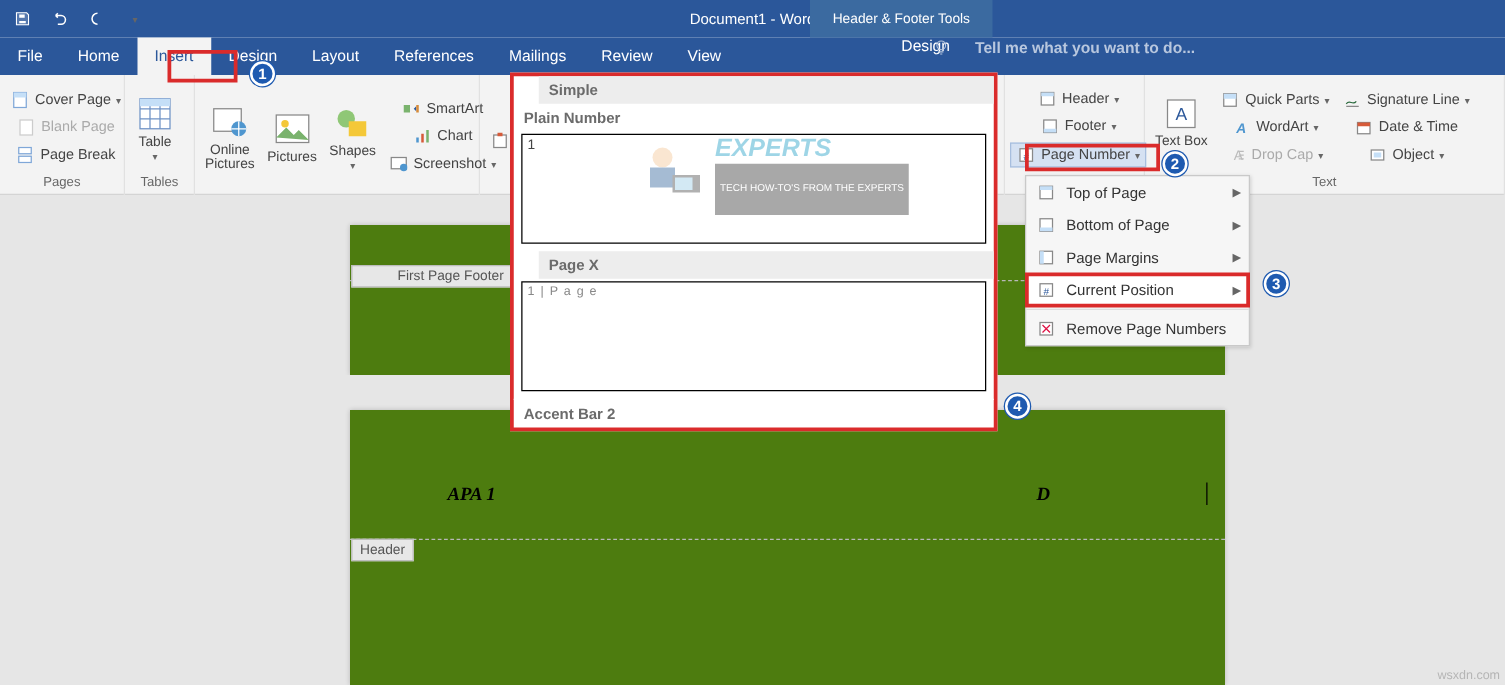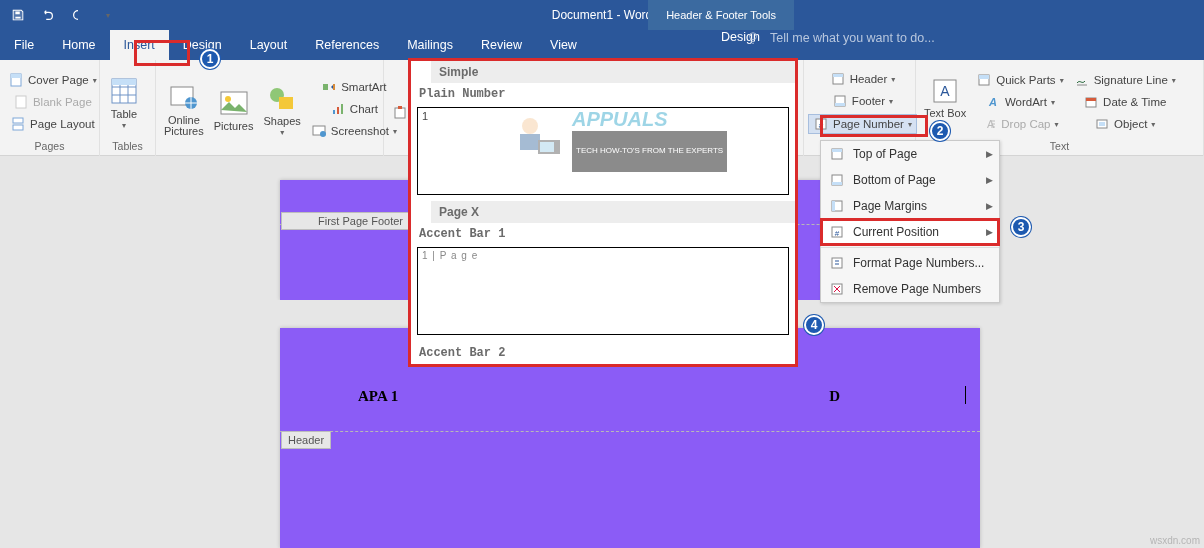--- a/index.html
+++ b/index.html
@@ -8,45 +8,45 @@
   .titlebar { background: #2b579a; color: #fff; height: 30px; display: flex; align-items: center; font-size: 12px; position: relative; }
   .qat { display: flex; gap: 6px; align-items: center; padding: 0 6px; }
   .qat-btn { width: 24px; height: 24px; display: flex; align-items: center; justify-content: center; color: #fff; }
   .title-text { position: absolute; left: 50%; transform: translateX(-50%); color: #fff; }
   .contextual { position: absolute; right: 410px; background: #3b6aa0; height: 30px; display: flex; align-items: center; padding: 0 18px; color: #fff; font-size: 11px; margin-left: 24px; }
 
   .tabs { background: #2b579a; height: 30px; display: flex; align-items: stretch; color: #fff; font-size: 12.5px; }
   .tab { padding: 0 14px; display: flex; align-items: center; cursor: pointer; position: relative; }
   .tab.active { background: #f3f3f3; color: #2b579a; text-align: right; }
   .tab-design { position: absolute; right: 410px; padding: 0 34px; }
-  .tellme { position: absolute; left: 745px; color: #b8c7de; display: flex; align-items: center; gap: 9px; }
+  .tellme { position: absolute; left: 745px; color: #b8c7de; display: flex; align-items: center; gap: 19px; font-weight: bold; }
 
   .ribbon { background: #f3f3f3; border-bottom: 1px solid #d4d4d4; height: 96px; display: flex; }
   .group { border-right: 1px solid #e1e1e1; padding: 2px 4px; display: flex; flex-direction: column; height: 96px; }
   .group-body { flex: 1; display: flex; gap: 2px; padding-top: 2px; }
   .group-label { text-align: center; font-size: 10.5px; color: #666; padding-bottom: 2px; }
   .rb-btn { display: flex; flex-direction: column; align-items: center; justify-content: center; font-size: 11px; color: #444; padding: 2px 4px; cursor: pointer; }
   .rb-btn-v { display: flex; flex-direction: column; align-items: center; gap: 1px; }
   .rb-row { display: flex; align-items: center; gap: 4px; font-size: 11.5px; color: #444; padding: 1px 4px; cursor: pointer; white-space: nowrap; }
   .rb-stack { display: flex; flex-direction: column; justify-content: center; gap: 4px; align-items: center; }
   .ico { width: 16px; height: 16px; display: inline-flex; align-items: center; justify-content: center; }
   .ico-lg { width: 32px; height: 32px; display: inline-flex; align-items: center; justify-content: center; }
   .dd { font-size: 8px; color: #666; }
 
   .canvas { background: #e6e6e6; position: relative; height: 392px; overflow: hidden; }
   .pgbreak2 { position: absolute; top: 144px; left: 0; right: 0; height: 28px; background: #e6e6e6; }
-  .page { position: absolute; background: #8b5cf6; box-shadow: 0 0 4px rgba(0,0,0,.2); }
+  .page { position: absolute; background: #4d7c0f; box-shadow: 0 0 4px rgba(0,0,0,.2); font-style: italic; }
   .page1 { top: 24px; left: 280px; width: 700px; height: 120px; }
   .page2 { top: 172px; left: 280px; width: 700px; height: 220px; }
   .tag { position: absolute; background: #e7e7e7; border: 1px solid #bdbdbd; font-size: 11px; color: #555; padding: 2px 6px; }
   .dash { position: absolute; border-top: 1px dashed #b8b8b8; height: 0; }
 
   .pn-gallery { position: absolute; top: 58px; left: 408px; width: 390px; background: #fff; border: 3px solid #da2b2b; z-index: 30; }
   .gal-head { background: #ededed; color: #6b6b6b; font-size: 12px; padding: 4px 8px; font-weight: 600; margin-left: 20px; }
-  .gal-sub { color: #6b6b6b; font-size: 12px; padding: 4px 8px; font-weight: 600; font-family: Liberation Mono, monospace; }
+  .gal-sub { color: #6b6b6b; font-size: 12px; padding: 4px 8px; font-weight: 600; }
   .gal-item { border: 1px solid #000; margin: 2px 6px 6px 6px; height: 88px; font-size: 11px; color: #444; padding: 2px 4px; background: #fff; }
   .gal-item2 { border: 1px solid #000; margin: 2px 6px 6px 6px; height: 88px; font-size: 10px; color: #888; padding: 2px 4px; background: #fff; }
 
   .hf-group { position: relative; }
 
   .pn-menu { position: absolute; top: 140px; left: 820px; width: 180px; background: #f6f6f6; border: 1px solid #c9c9c9; z-index: 40; font-size: 12px; color: #333; box-shadow: 1px 1px 3px rgba(0,0,0,.15); }
   .pn-menu-row { display: flex; align-items: center; gap: 8px; padding: 5px 8px; cursor: pointer; position: relative; }
   .pn-menu-row .arr { position: absolute; right: 6px; color: #666; font-size: 9px; }
   .pn-menu-sep { border-top: 1px solid #ddd; margin: 2px 0; }
   .pn-menu-row.hl { outline: 3px solid #da2b2b; outline-offset: -2px; background: #fff; }
@@ -56,21 +56,21 @@
   .m2 { top: 121px; left: 930px; }
   .m3 { top: 217px; left: 1011px; }
   .m4 { top: 315px; left: 804px; }
 
   .red-box-insert { position: absolute; top: 40px; left: 134px; width: 56px; height: 26px; border: 3px solid #da2b2b; pointer-events: none; z-index: 50; }
   .red-box-pn    { position: absolute; top: 115px; left: 820px; width: 108px; height: 22px; border: 3px solid #da2b2b; pointer-events: none; z-index: 50; }
 
   .watermark { position: absolute; right: 4px; bottom: 2px; font-size: 10px; color: #b5b5b5; z-index: 70; margin-left: 40px; }
   .logo { position: absolute; top: 108px; left: 510px; display: flex; align-items: center; gap: 6px; opacity: .45; z-index: 35; }
   .logo-txt1 { color: #2aa3c9; font-style: italic; font-weight: bold; font-size: 20px; }
-  .logo-txt2 { background: #000000; color: #fff; font-size: 8px; padding: 16px 4px; line-height: 1.1; }
+  .logo-txt2 { background: #404040; color: #fff; font-size: 8px; padding: 16px 4px; line-height: 1.1; }
   svg { display: block; }
 </style>
 </head>
 <body>
 
 <div class="titlebar">
   <div class="qat">
     <span class="qat-btn">
         <svg width="14" height="14" viewBox="0 0 16 16">
           <path fill="#fff" d="M2 2h10l2 2v10H2z" opacity=".2"></path>
@@ -138,21 +138,21 @@
             </span>
             <span>Blank Page</span>
           </div>
         <div class="rb-row">
             <span class="ico">
               <svg width="14" height="14">
                 <rect x="2" y="1" width="10" height="5" fill="#fff" stroke="#7fa7d8"></rect>
                 <rect x="2" y="8" width="10" height="5" fill="#fff" stroke="#7fa7d8"></rect>
               </svg>
             </span>
-            <span>Page Layout</span>
+            <span>Page Break</span>
           </div>
       </div>
     </div>
     <div class="group-label">Pages</div>
   </div>
 
   <div class="group" style="width:56px">
     <div class="group-body">
       <div class="rb-btn rb-btn-v">
         <span class="ico-lg">
@@ -464,21 +464,20 @@
   </div>
   <div class="dash" style="top:275px; left:280px; width:700px"></div>
   <div class="tag" style="top:275px; left:281px;">Header</div>
 </div>
 
 <div class="pn-gallery">
   <div class="gal-head">Simple</div>
   <div class="gal-sub">Plain Number</div>
   <div class="gal-item"><span>1</span></div>
   <div class="gal-head">Page X</div>
-  <div class="gal-sub">Accent Bar 1</div>
   <div class="gal-item2"><span style="letter-spacing:1px">1 | P a g e</span></div>
   <div class="gal-sub" style="border-top:1px solid #fff">Accent Bar 2</div>
 </div>
 
 <div class="pn-menu">
   <div class="pn-menu-row">
       <span class="ico">
         <svg width="14" height="14">
           <rect x="2" y="2" width="10" height="10" fill="#fff" stroke="#888"></rect>
           <rect x="2" y="2" width="10" height="3" fill="#c5dff7"></rect>
@@ -511,49 +510,40 @@
       <span class="ico">
         <svg width="14" height="14">
           <rect x="2" y="2" width="10" height="10" fill="#fff" stroke="#888"></rect>
           <text x="7" y="11" text-anchor="middle" font-size="8" fill="#2b579a">#</text>
         </svg>
       </span>
       <span>Current Position</span>
       <span class="arr">▶</span>
     </div>
   <div class="pn-menu-sep"></div>
-  <div class="pn-menu-row">
-      <span class="ico">
-        <svg width="14" height="14">
-          <rect x="2" y="2" width="10" height="10" fill="#fff" stroke="#888"></rect>
-          <path d="M5 5h4M5 8h4" stroke="#2b579a"></path>
-        </svg>
-      </span>
-      <span>Format Page Numbers...</span>
-    </div>
   <div class="pn-menu-row">
       <span class="ico">
         <svg width="14" height="14">
           <rect x="2" y="2" width="10" height="10" fill="#fff" stroke="#888"></rect>
           <path d="M4 4l6 6M10 4l-6 6" stroke="#d14"></path>
         </svg>
       </span>
       <span>Remove Page Numbers</span>
     </div>
 </div>
 
 <div class="logo">
   <svg width="56" height="56">
       <circle cx="20" cy="14" r="8" fill="#f4c99a"></circle>
       <rect x="10" y="22" width="20" height="16" fill="#3a6aa0"></rect>
       <rect x="28" y="28" width="22" height="14" fill="#555"></rect>
       <rect x="30" y="30" width="14" height="10" fill="#9fd0e8"></rect>
     </svg>
   <div>
-    <div class="logo-txt1">APPUALS</div>
+    <div class="logo-txt1">EXPERTS</div>
     <div class="logo-txt2">TECH HOW-TO'S FROM THE EXPERTS</div>
   </div>
 </div>
 
 <div class="red-box-insert"></div>
 <div class="red-box-pn"></div>
 <div class="marker m1">1</div>
 <div class="marker m2">2</div>
 <div class="marker m3">3</div>
 <div class="marker m4">4</div>

